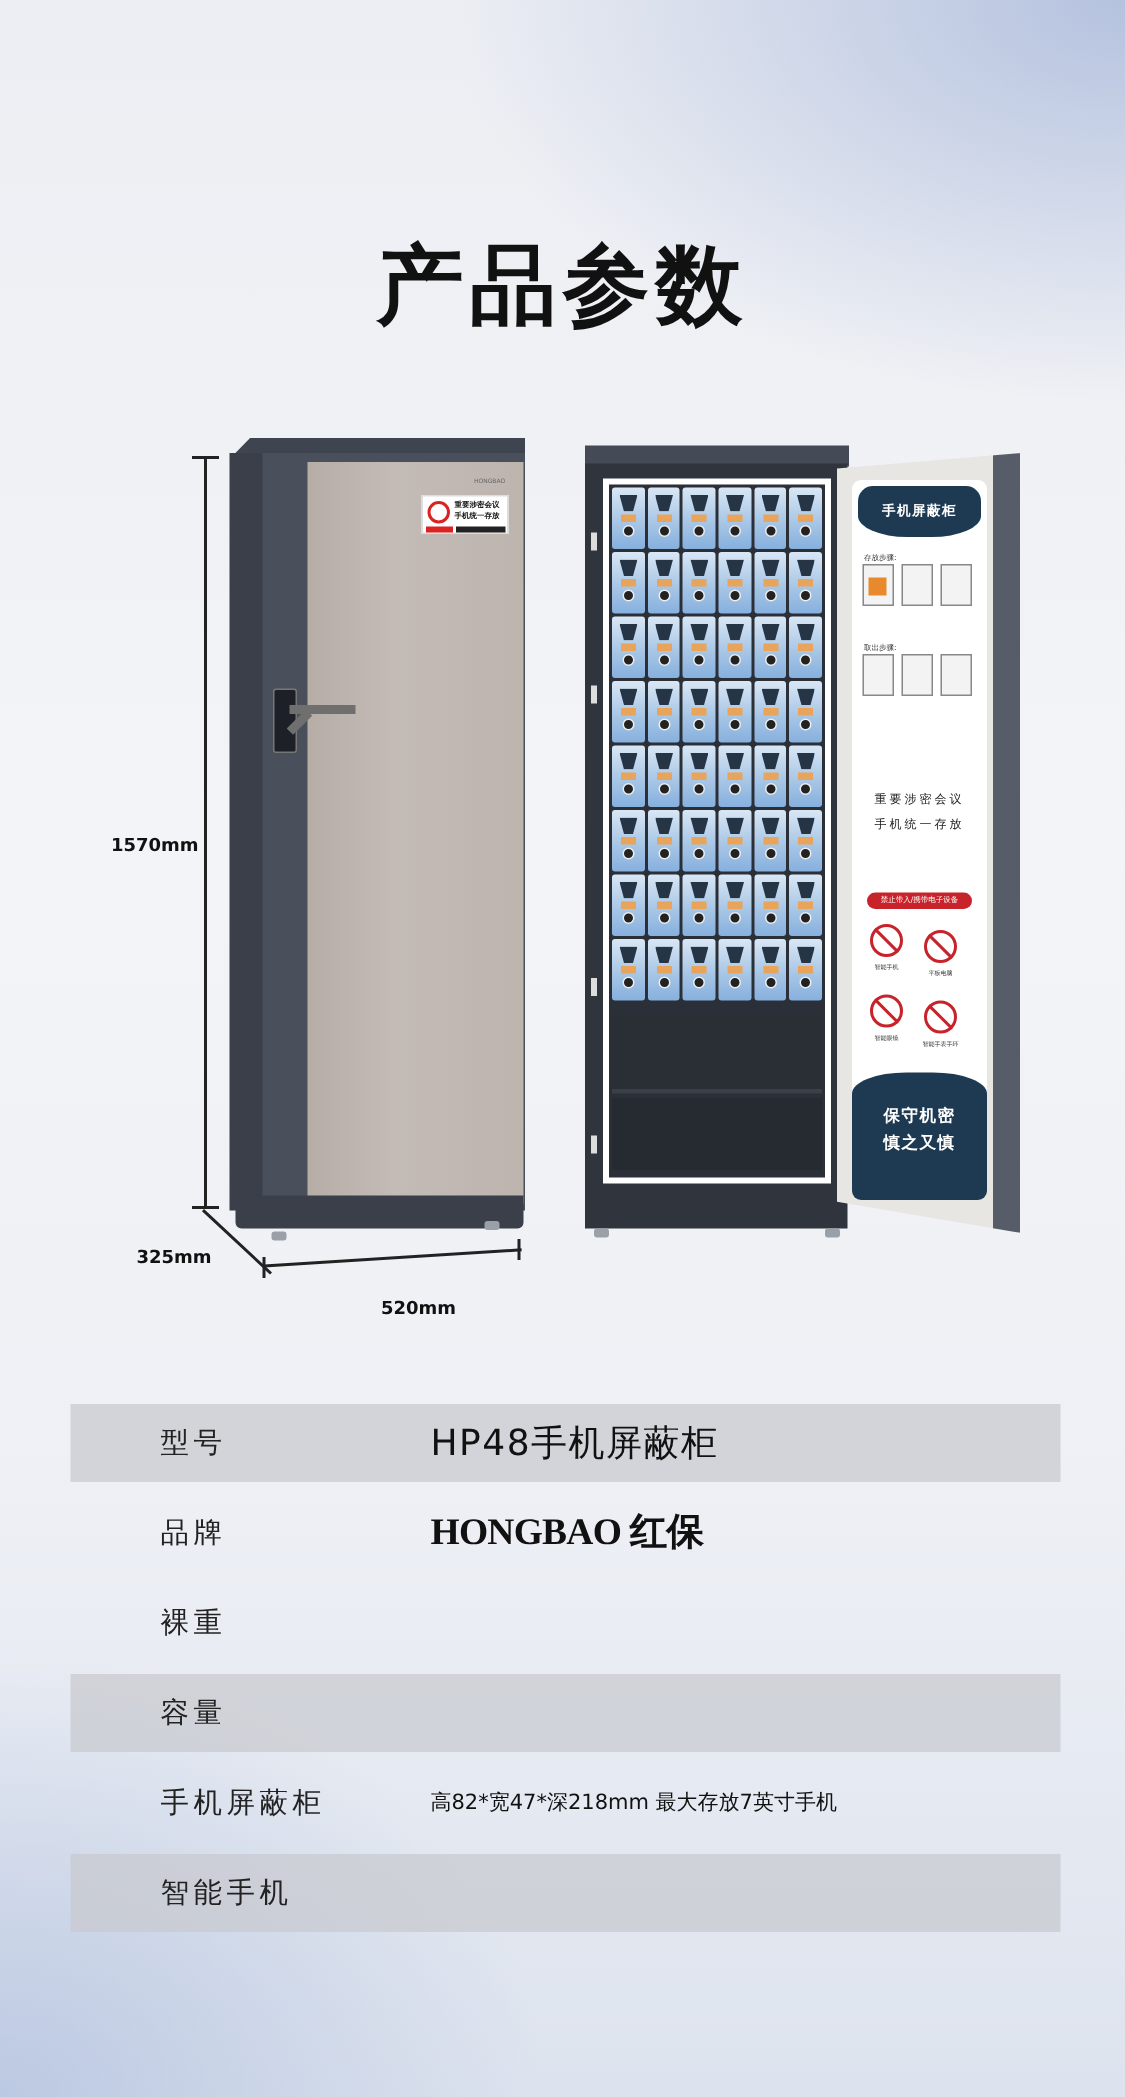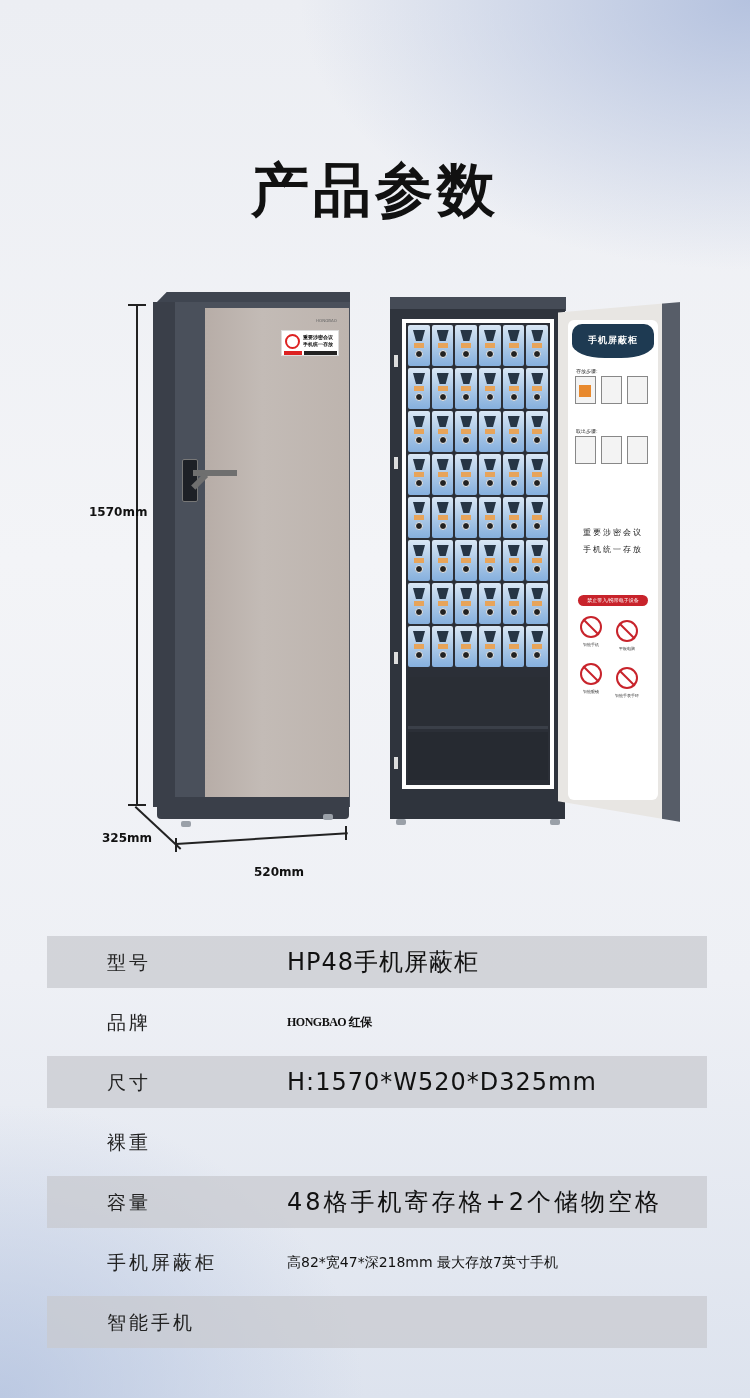--- a/index.html
+++ b/index.html
@@ -104,36 +104,36 @@
   .dp-foot { position: absolute; left: 0; top: 395px; width: 90px; height: 90px; background: #1e3a52;
     border-radius: 40% 40% 6px 6px / 14px 14px 6px 6px; color: #fff; font-size: 11px; font-weight: bold;
     text-align: center; padding-top: 20px; line-height: 18px; letter-spacing: 1px; }
 
   
   .spec { position: absolute; left: 47px; top: 936px; width: 660px; }
   .spec-row { position: relative; height: 52px; margin-bottom: 8px; }
   .spec-row.shaded { background: rgba(200,201,206,0.72); }
   .spec-label { position: absolute; left: 60px; top: 0; line-height: 52px; font-size: 19px; color: #222; letter-spacing: 3px; }
   .spec-value { position: absolute; left: 240px; top: 0; line-height: 52px; font-size: 24px; color: #111; letter-spacing: 1px; }
-  .spec-value.brand { font-family: "Liberation Serif", serif; font-weight: bold; font-size: 12px; letter-spacing: -0.5px; }
+  .spec-value.brand { font-family: "Liberation Serif", serif; font-weight: bold; font-size: 25px; letter-spacing: -0.5px; }
   .spec-value.small { font-size: 14px; letter-spacing: 0; }
   .spec-value.wide { letter-spacing: 3px; }
 </style>
 </head>
 <body>
 
 <div class="title">产品参数</div>
 
 <div>
   <div class="dim-v-top"></div>
   <div class="dim-v"></div>
   <div class="dim-v-bot"></div>
-  <div class="dim-label" style="left:74px;top:505px;margin-left:15px;">1570mm</div>
+  <div class="dim-label" style="left:74px;top:556px;">1570mm</div>
   <div class="dim-diag"></div>
-  <div class="dim-label" style="left:102px;top:831px;">325mm</div>
+  <div class="dim-label" style="left:91px;top:831px;">325mm</div>
   <div class="dim-h-l"></div>
   <div class="dim-h"></div>
   <div class="dim-h-r"></div>
   <div class="dim-label" style="left:254px;top:865px;">520mm</div>
 </div>
 
 <div class="cab-closed">
   <div class="cc-top"></div>
   <div class="cc-side"></div>
   <div class="cc-front-frame"></div>
@@ -436,43 +436,42 @@
       <div class="dp-main" style="top:222px;">手机统一存放</div>
       <div class="dp-red">禁止带入/携带电子设备</div>
       <div class="dp-ban" style="left:12px;top:296px;"></div>
       <div class="dp-ban-label" style="left:8px;top:322px;">智能手机</div>
       <div class="dp-ban" style="left:48px;top:300px;"></div>
       <div class="dp-ban-label" style="left:44px;top:326px;">平板电脑</div>
       <div class="dp-ban" style="left:12px;top:343px;"></div>
       <div class="dp-ban-label" style="left:8px;top:369px;">智能眼镜</div>
       <div class="dp-ban" style="left:48px;top:347px;"></div>
       <div class="dp-ban-label" style="left:44px;top:373px;">智能手表手环</div>
+      <div class="dp-foot">
+        <div>保守机密</div>
+        <div>慎之又慎</div>
+      </div>
     </div>
   </div>
 </div>
 
 <div class="spec">
   <div class="spec-row shaded">
     <div class="spec-label">型号</div>
     <div class="spec-value">HP48手机屏蔽柜</div>
   </div>
   <div class="spec-row">
     <div class="spec-label">品牌</div>
     <div class="spec-value brand">HONGBAO 红保</div>
   </div>
-  <div class="spec-row shaded">
-    <div class="spec-label">尺寸</div>
-    <div class="spec-value">H:1570*W520*D325mm</div>
-  </div>
   <div class="spec-row">
     <div class="spec-label">裸重</div>
   </div>
   <div class="spec-row shaded">
     <div class="spec-label">容量</div>
-    <div class="spec-value wide">48格手机寄存格+2个储物空格</div>
   </div>
   <div class="spec-row">
     <div class="spec-label">手机屏蔽柜</div>
     <div class="spec-value small">高82*宽47*深218mm 最大存放7英寸手机</div>
   </div>
   <div class="spec-row shaded">
     <div class="spec-label">智能手机</div>
   </div>
 </div>
 

